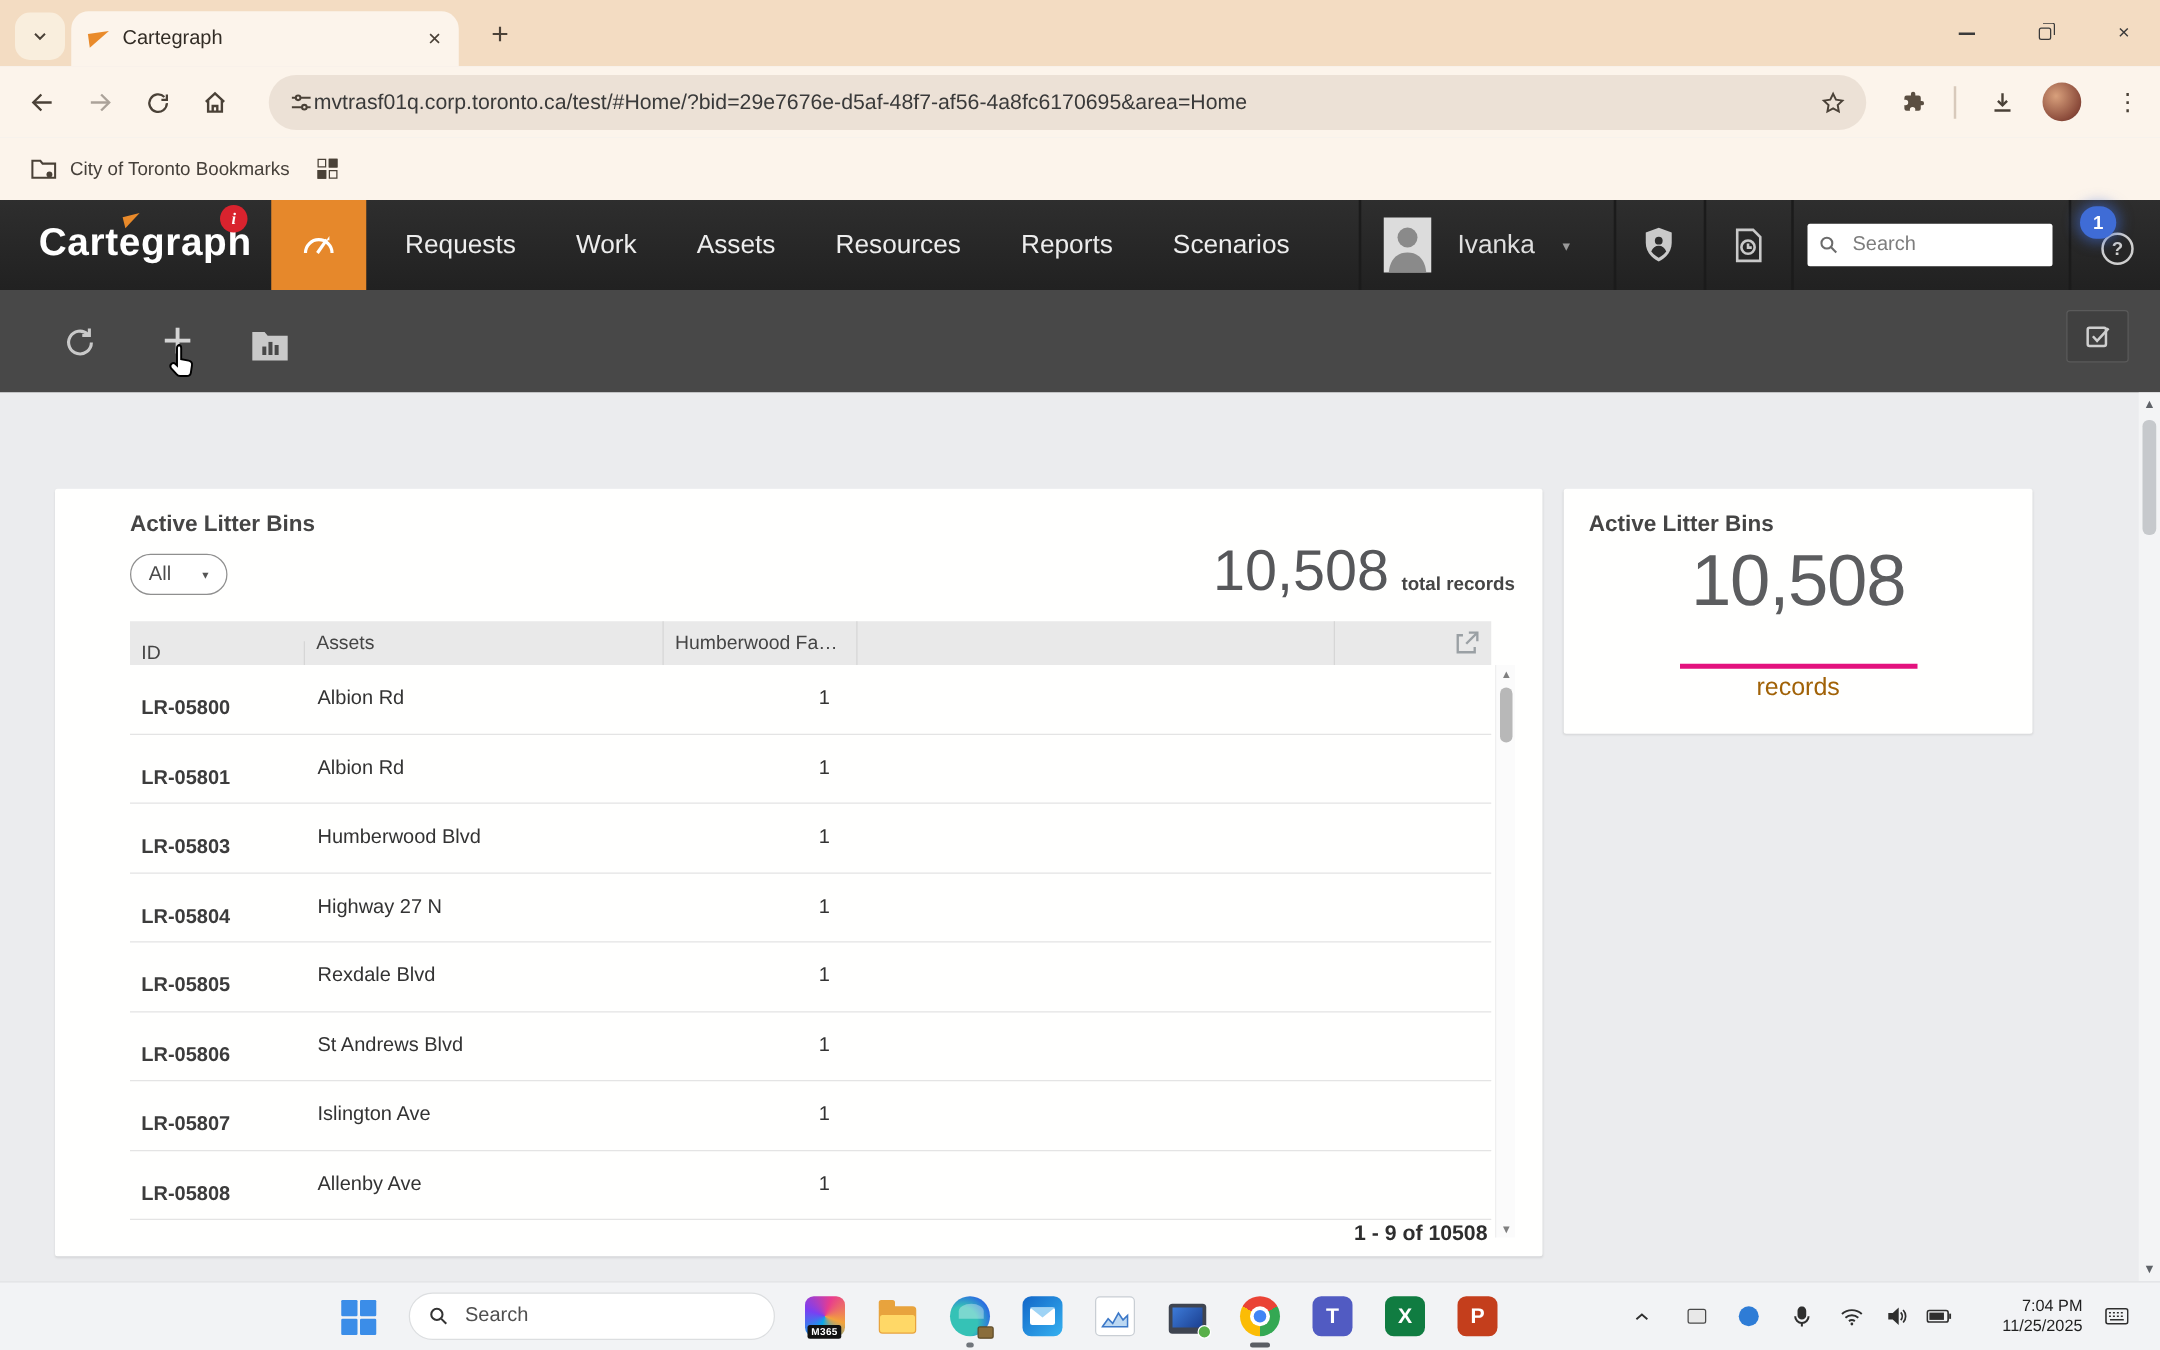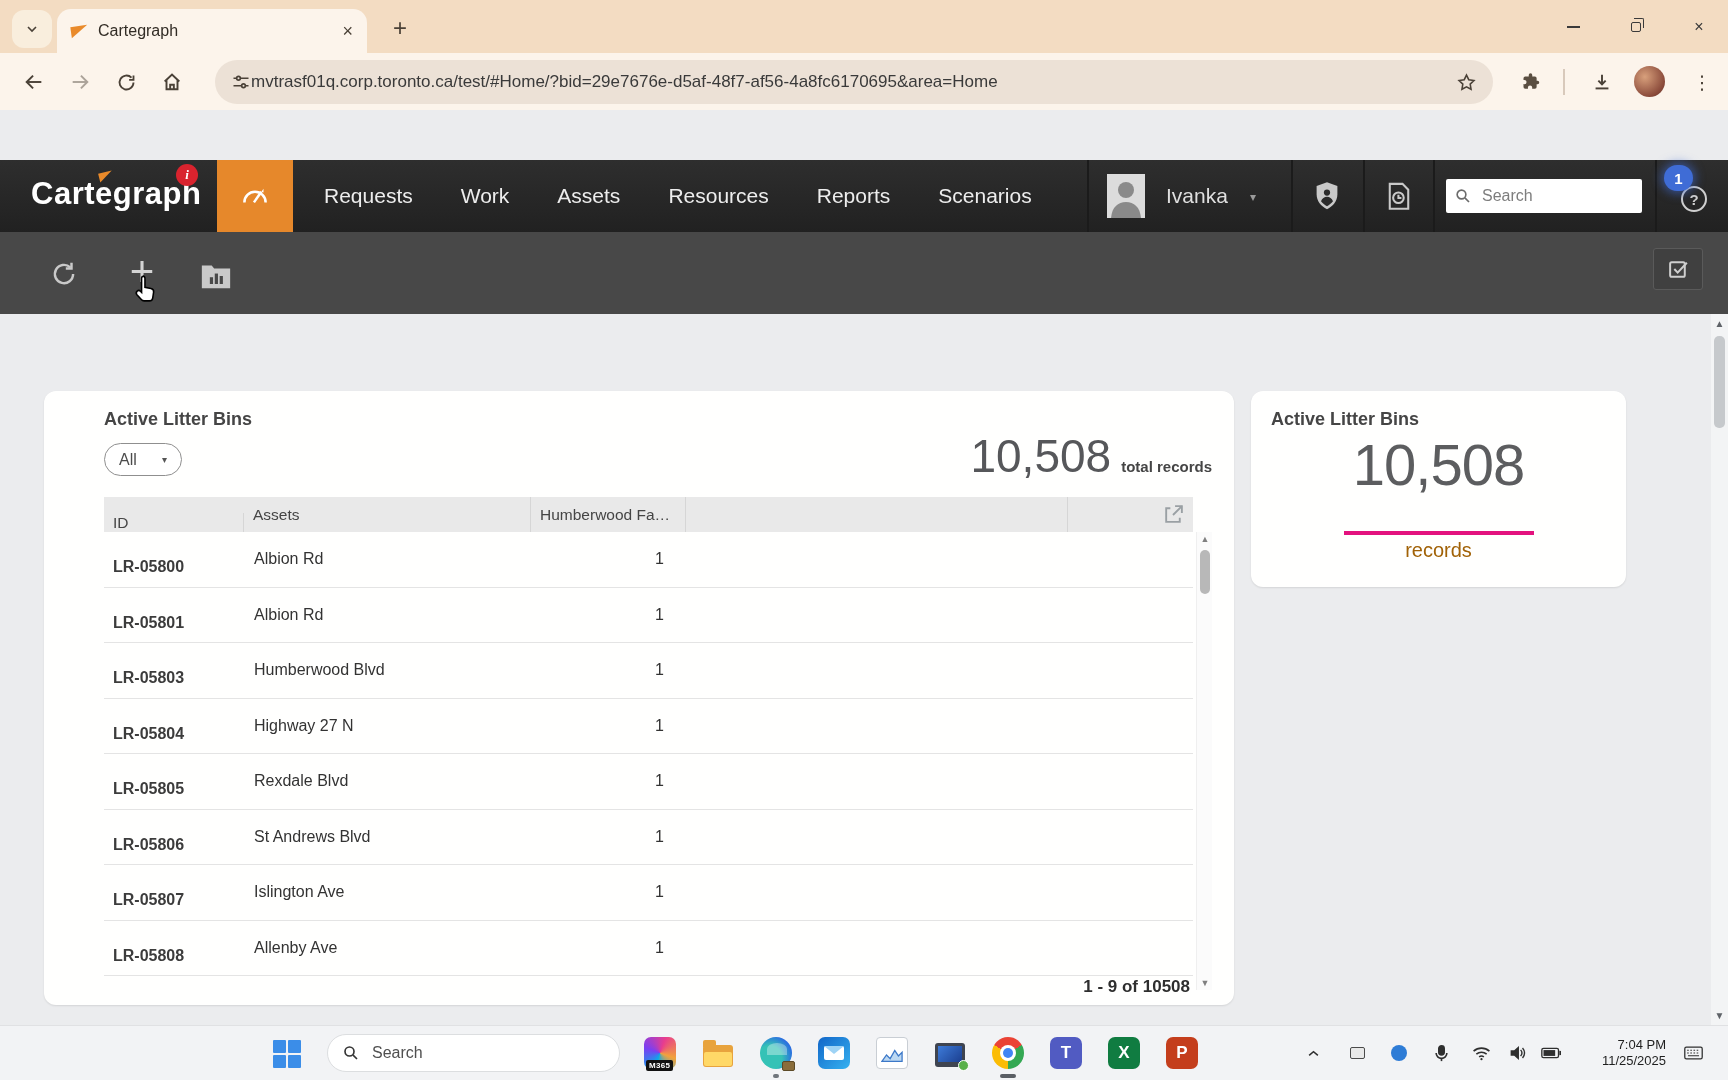--- a/index.html
+++ b/index.html
@@ -63,21 +63,21 @@
          box-shadow:0 0 10px 3px rgba(63,108,214,.55);}
 
   
   .apptb{left:0;top:232px;width:1728px;height:82px;background:#484848;}
   .tbi{display:flex;align-items:center;justify-content:center;color:#c9c9c9;}
   .tb-plus{left:118px;top:14px;width:48px;height:52px;font-size:42px;font-weight:400;color:#d4d4d4;}
   .editbtn{left:1653px;top:16px;width:50px;height:42px;background:#404040;border:1px solid #5a5a5a;border-radius:3px;}
 
   
   .content{left:0;top:314px;width:1728px;height:711px;background:#ebecee;}
-  .card{background:#fffffe;border-radius:12px;box-shadow:0 1px 2px rgba(0,0,0,.10);}
+  .card{background:#fffffe;border-radius:2px;box-shadow:0 1px 2px rgba(0,0,0,.10);}
   .maincard{left:44px;top:77px;width:1190px;height:614px;}
   .card-title{font-size:18px;font-weight:700;color:#454545;}
   .allpill{left:60px;top:52px;width:78px;height:33px;border:1px solid #8f8f8f;border-radius:17px;
            display:flex;align-items:center;justify-content:center;gap:25px;background:#fff;}
   .allpill .lbl{font-size:16px;color:#4c4c4c;}
   .allpill .crt{font-size:10px;color:#555;}
   .countrow{right:22px;top:38px;display:flex;align-items:baseline;gap:10px;}
   .bignum{font-size:46px;color:#56575a;}
   .bigsuffix{font-size:15px;font-weight:700;color:#454545;}
 
@@ -225,20 +225,35 @@
       <svg width="22" height="22" viewBox="0 0 24 24" fill="none" stroke="#4a4137" stroke-width="2.1">
           <path d="M12 4v10"></path>
           <path d="M8 10.5l4 4 4-4"></path>
           <path d="M5 19h14"></path>
         </svg>
     </div>
     <div class="abs" style="left:1634px;top:13px;width:31px;height:31px;border-radius:50%;background:radial-gradient(circle at 35% 35%,#d8a07c,#8a4a3a 70%,#5c2e2e);"></div>
     <div class="abs bicon" style="left:1680px;font-size:19px;">⋮</div>
   </div>
 
+  <div class="abs bookmarksbar">
+    <div style="margin-left:24px;">
+      <svg width="22" height="20" viewBox="0 0 24 22" fill="none" stroke="#4a4137" stroke-width="1.8">
+          <path d="M2 4h7l2 2.5h11V19H2z"></path>
+          <circle cx="17" cy="16" r="2.6" fill="#4a4137" stroke="none"></circle>
+        </svg>
+    </div>
+    <span class="bm-label">City of Toronto Bookmarks</span>
+    <div style="margin-left:22px;display:grid;grid-template-columns:7px 7px;grid-template-rows:7px 7px;gap:2.5px;">
+      <div style="border:1.8px solid #4a4137;"></div>
+      <div style="border:1.8px solid #4a4137;background:#4a4137;"></div>
+      <div style="border:1.8px solid #4a4137;background:#4a4137;"></div>
+      <div style="border:1.8px solid #4a4137;"></div>
+    </div>
+  </div>
 
   <div class="abs apphdr">
     <div class="abs logo">Cartegraph</div>
     <div class="abs logo-tri"></div>
     <div class="abs hdr-badge">i</div>
     <div class="abs dashbtn">
       <svg width="34" height="34" viewBox="0 0 32 32" fill="none" stroke="#fff" stroke-width="2.4">
           <path d="M6 22a10 10 0 0 1 20 0"></path>
           <path d="M15 22l7-10"></path>
           <path d="M22 12l2-2.8v3.4z" fill="#fff" stroke="none"></path>

